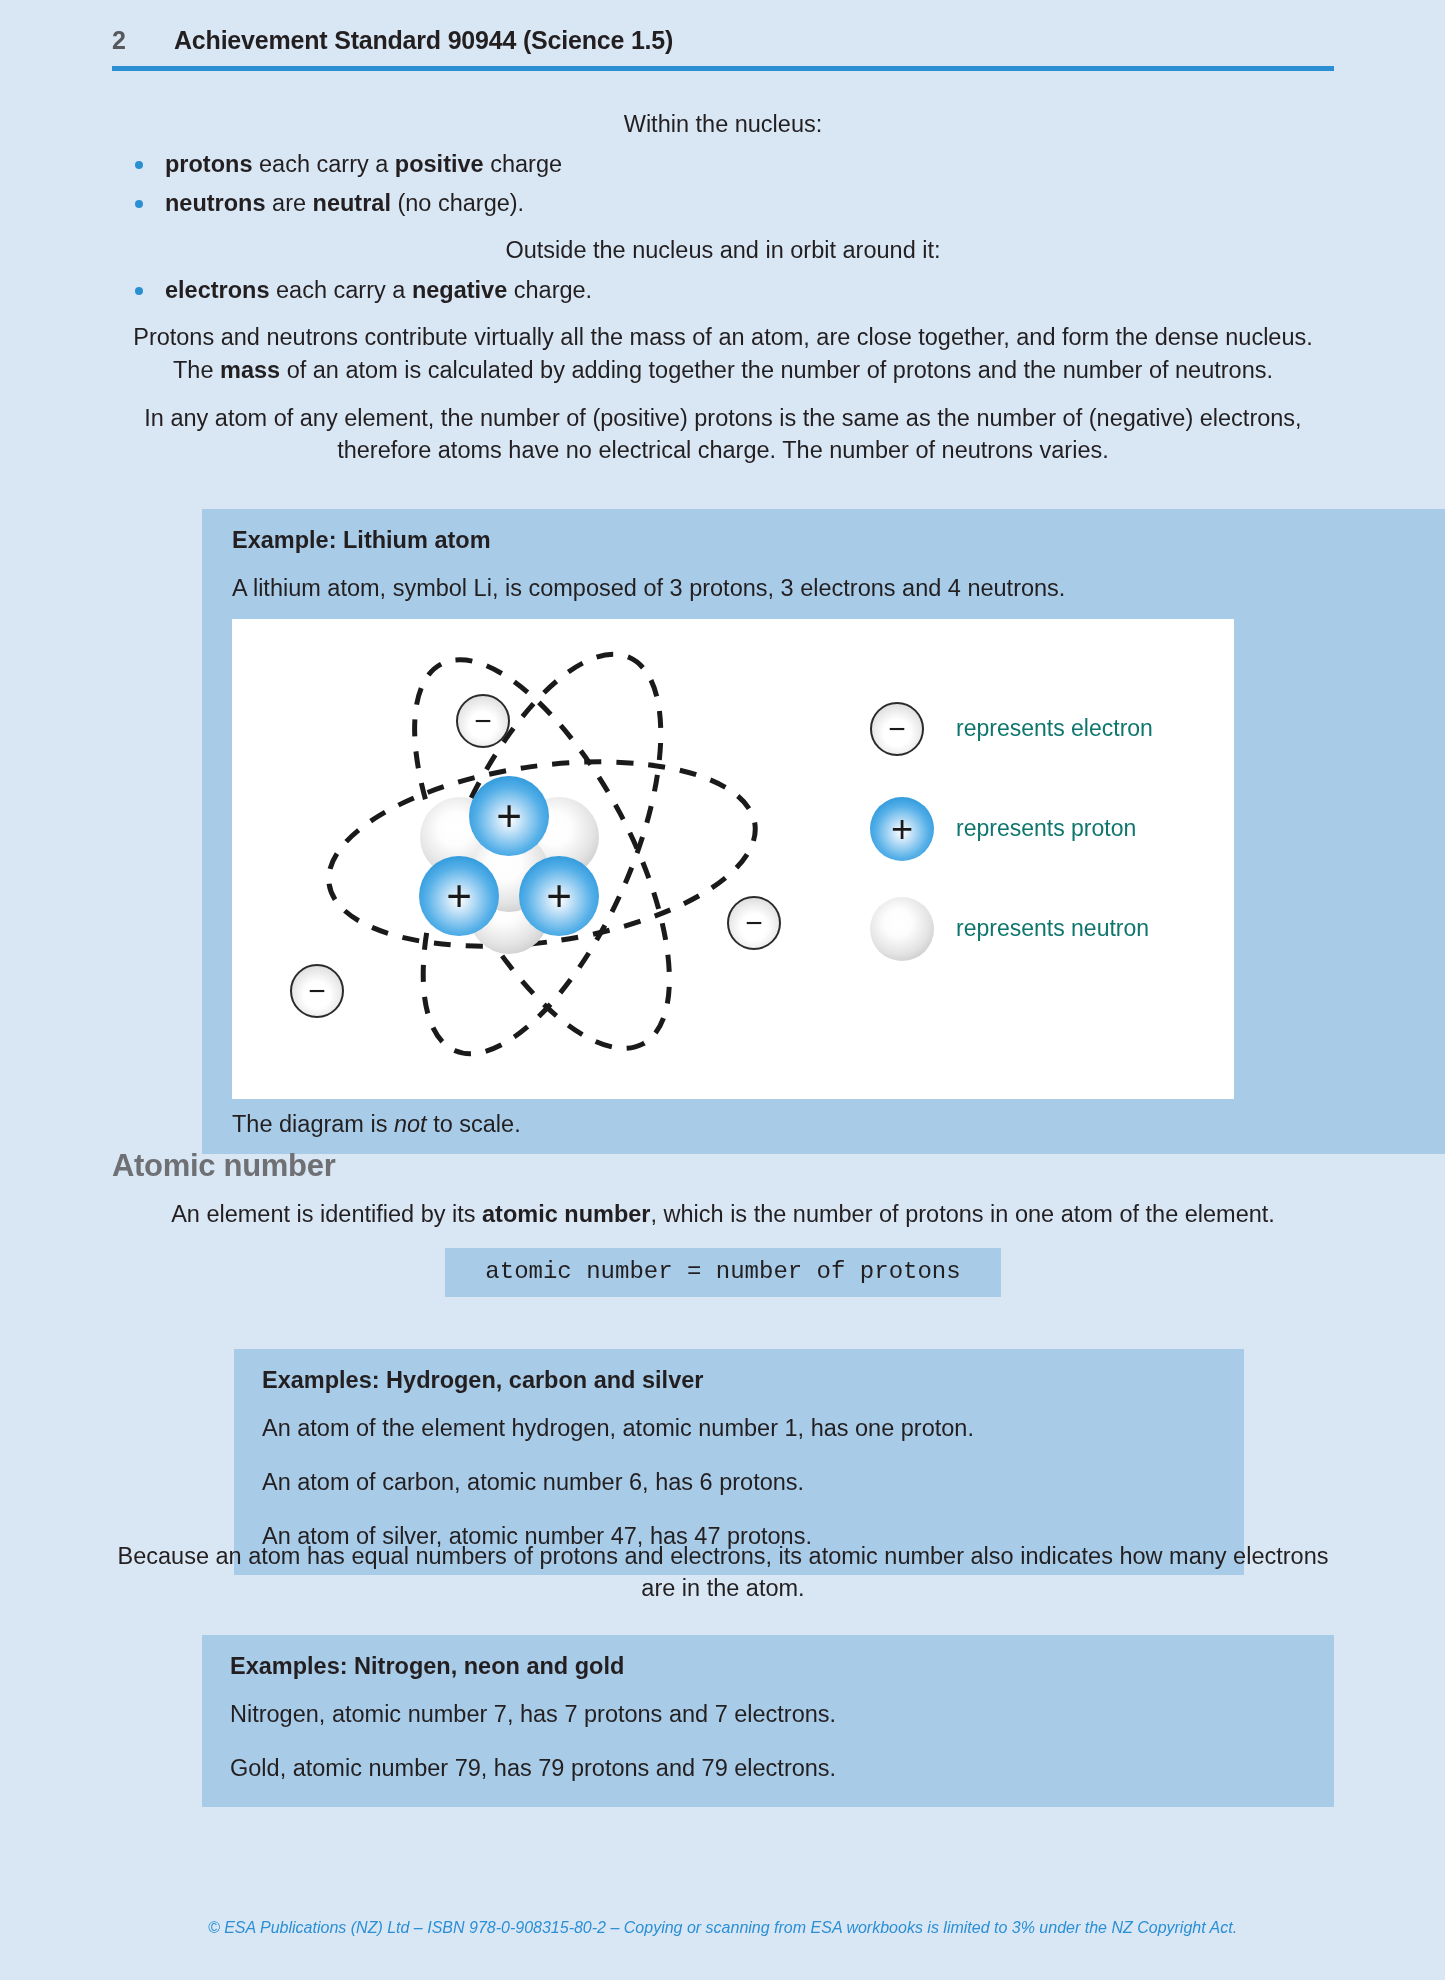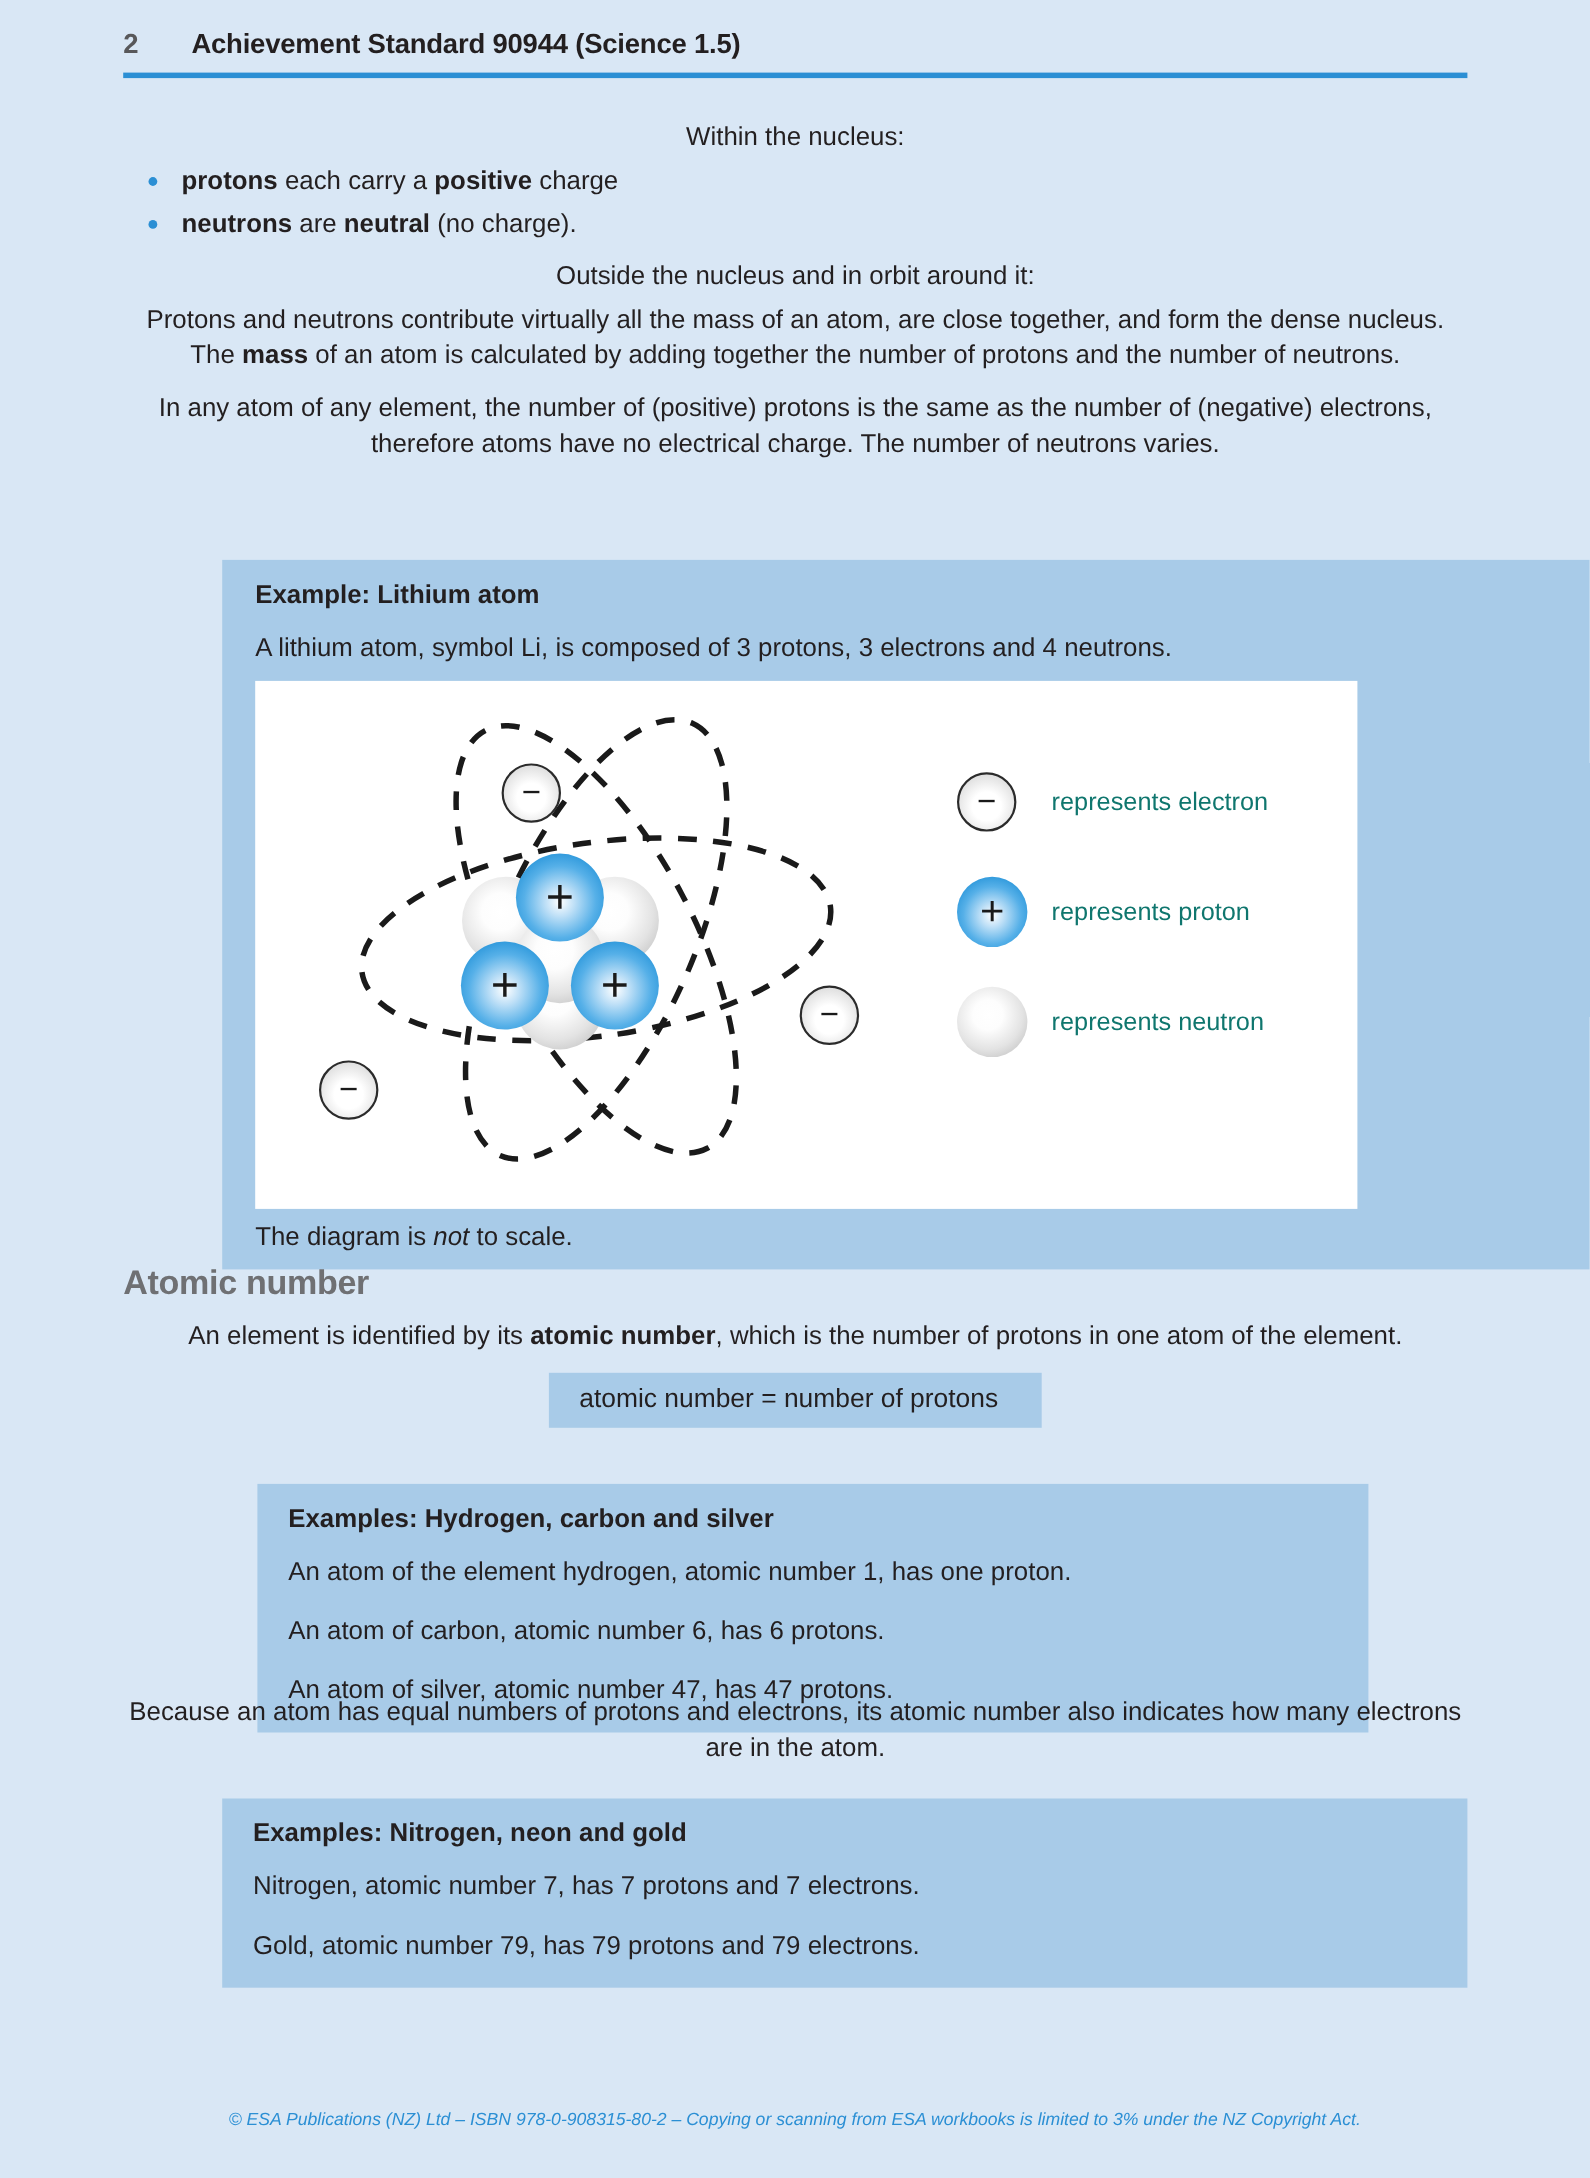--- a/index.html
+++ b/index.html
@@ -216,22 +216,23 @@
   
   .formula-wrap {
     display: flex;
     justify-content: center;
     margin: 18px 0 22px 0;
   }
   .formula {
     background: #a8cbe8;
     font-size: 24px;
     color: #231f20;
-    padding: 10px 40px 12px 28px;
+    padding: 10px 40px 12px 40px;
     display: inline-block;
+    font-family: Liberation Mono, monospace;
   }
 
   
   .footer {
     position: absolute;
     left: 0;
     top: 1919px;
     width: 1445px;
     text-align: center;
     font-size: 16px;
@@ -258,20 +259,25 @@
       <li>
         <b>protons</b><span> each carry a </span><b>positive</b><span> charge</span>
       </li>
       <li>
         <b>neutrons</b><span> are </span><b>neutral</b><span> (no charge).</span>
       </li>
     </ul>
 
     <p class="para tight">Outside the nucleus and in orbit around it:</p>
 
+    <ul class="bullets">
+      <li>
+        <b>electrons</b><span> each carry a </span><b>negative</b><span> charge.</span>
+      </li>
+    </ul>
 
     <p class="para"><span>Protons and neutrons contribute virtually all the mass of an atom, are close together, and form the dense nucleus. The </span><b>mass</b><span> of an atom is calculated by adding together the number of protons and the number of neutrons.</span></p>
 
     <p class="para">In any atom of any element, the number of (positive) protons is the same as the number of (negative) electrons, therefore atoms have no electrical charge. The number of neutrons varies.</p>
 
   </div>
 
   <div class="example-box" id="lithium-box">
     <div class="ex-title">Example: Lithium atom</div>
     <div class="ex-line">A lithium atom, symbol Li, is composed of 3 protons, 3 electrons and 4 neutrons.</div>

